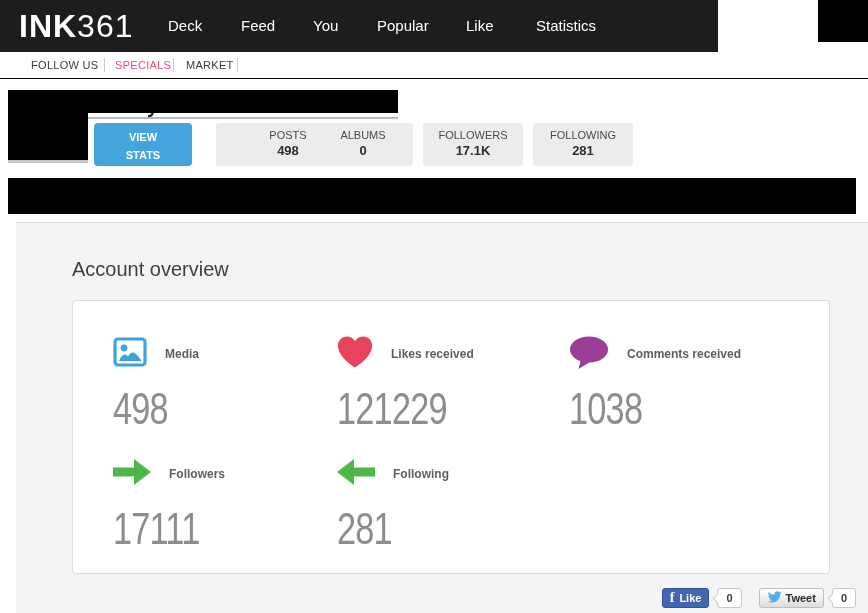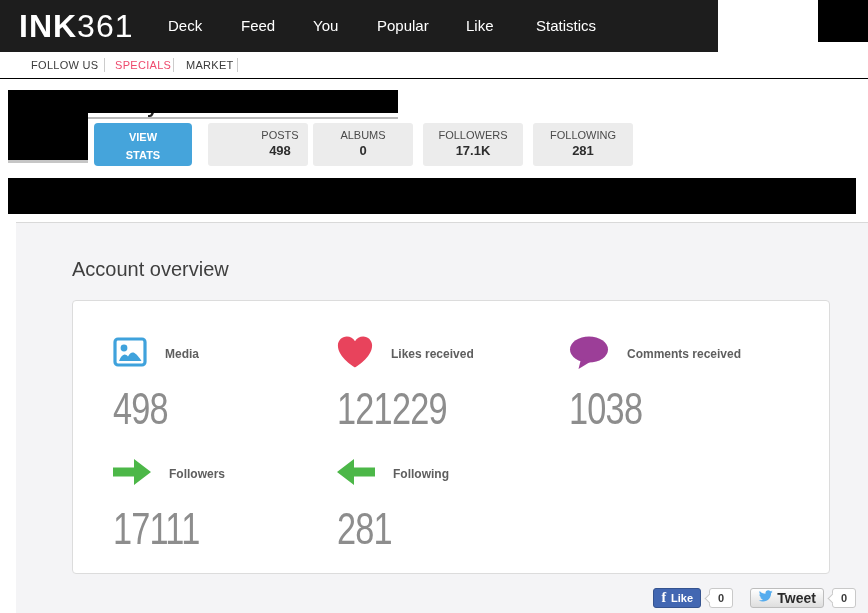--- a/index.html
+++ b/index.html
@@ -30,21 +30,21 @@
   .dv1 { left:104px; } .dv2 { left:173px; } .dv3 { left:237px; }
 
   
   .profile { position:absolute; left:0; top:80px; width:868px; height:142px; background:#fff; }
   .profile-underline { position:absolute; left:8px; top:37px; width:390px; height:2px; background:#b9b9b9; z-index:1; }
   .profile-name { position:absolute; left:97px; top:15px; font-size:20px; font-weight:700; color:#222; z-index:2; }
   .btn-viewstats { position:absolute; left:94px; top:43px; width:98px; height:43px; background:#45a4db; border:none; border-radius:4px; color:#fff; font-family:inherit; font-size:11px; font-weight:700; line-height:1.6; text-align:center; padding-top:4px; cursor:pointer; }
   .ptab { position:absolute; top:43px; width:100px; height:43px; background:#ececec; border-radius:3px; text-align:center; cursor:pointer; }
   .ptab .tl { display:block; margin-top:6px; font-size:11px; color:#4a4a4a; }
   .ptab .tv { display:block; margin-top:2px; font-size:13px; font-weight:700; color:#2e2e2e; }
-  .ptab1 { left:208px;padding-left:44px; } .ptab2 { left:313px; } .ptab3 { left:423px; } .ptab4 { left:533px; }
+  .ptab1 { left:216px;padding-left:44px; } .ptab2 { left:313px; } .ptab3 { left:423px; } .ptab4 { left:533px; }
 
   
   .redact { position:absolute; background:#000; z-index:5; }
   .redact-avatar { left:8px; top:90px; width:80px; height:73px; border-bottom:3px solid #c6c6c6; }
   .redact-name { left:8px; top:90px; width:390px; height:23px; }
   .redact-wide { left:8px; top:178px; width:848px; height:36px; }
 
   
   .main { position:absolute; left:16px; top:222px; width:868px; height:391px; background:#f4f4f6; border-top:1px solid #d9d9d9; }
   .section-title { position:absolute; left:56px; top:35px; font-size:20px; font-weight:400; color:#3f3f3f; }
@@ -53,21 +53,21 @@
   .stat-head { display:flex; align-items:center; gap:18px; height:34px; }
   .stat-label { font-size:12px; font-weight:700; color:#5e5e5e; }
   .stat-value { font-size:44px; font-weight:400; color:#8d8d8d; line-height:1; margin-top:16px; letter-spacing:-1px; transform:scaleX(.78); transform-origin:left center; }
   .stat { height:92px; }
 
   
   .share { position:absolute; left:0; top:588px; width:856px; display:flex; justify-content:flex-end; gap:17px; }
   .share-group { display:flex; align-items:center; gap:5px; }
   .btn-fb { display:flex; align-items:center; gap:5px; height:20px; padding:0 7px; background:#4267b2; border:1px solid #35538f; border-radius:3px; color:#fff; font-family:inherit; font-size:11px; font-weight:700; cursor:pointer; }
   .fb-f { font-family:"Liberation Serif", serif; font-weight:700; font-size:14px; line-height:1; }
-  .btn-tw { display:flex; align-items:center; gap:4px; height:20px; padding:0 7px; background:linear-gradient(#ffffff,#dedede); border:1px solid #bdbdbd; border-radius:3px; color:#2b2b2b; font-family:inherit; font-size:14px; font-weight:700; cursor:pointer; }
+  .btn-tw { display:flex; align-items:center; gap:4px; height:20px; padding:0 7px; background:linear-gradient(#ffffff,#dedede); border:1px solid #bdbdbd; border-radius:3px; color:#2b2b2b; font-family:inherit; font-size:11px; font-weight:700; cursor:pointer; }
   .counter { position:relative; height:20px; line-height:18px; padding:0 8px; background:#fff; border:1px solid #c9c9c9; border-radius:3px; font-size:11px; font-weight:700; color:#3b3b3b; margin-left:3px; }
   .counter::before { content:""; position:absolute; left:-4px; top:6px; width:6px; height:6px; background:#fff; border-left:1px solid #c9c9c9; border-bottom:1px solid #c9c9c9; transform:rotate(45deg); }
 </style>
 </head>
 <body>
 
 <div class="navbar">
   <div class="logo"><span class="bold">INK</span><span class="light">361</span></div>
   <div class="nav-item nav-deck">Deck</div>
   <div class="nav-item nav-feed">Feed</div>

